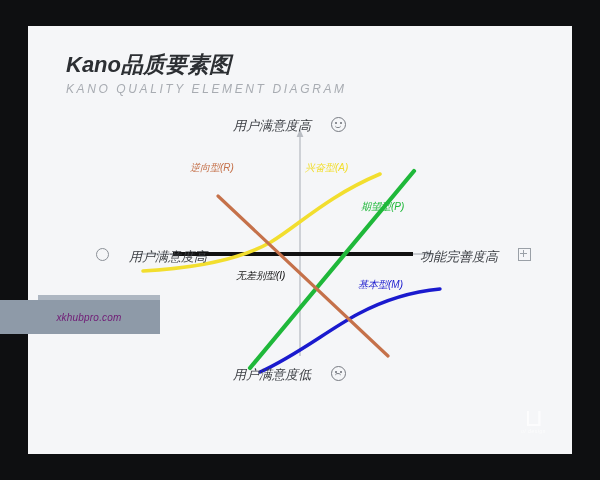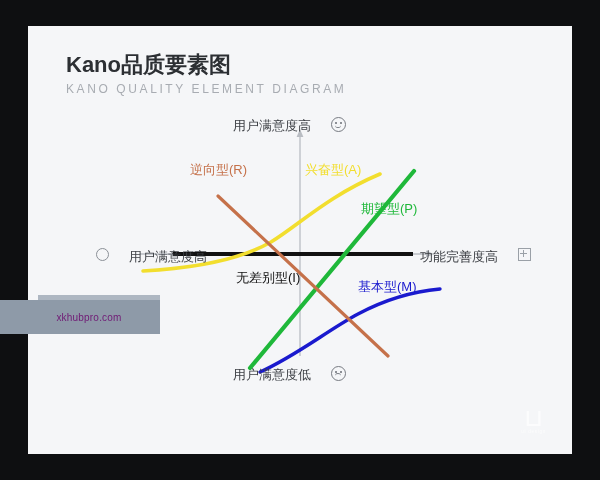--- a/index.html
+++ b/index.html
@@ -11,21 +11,21 @@
     height: 480px;
     background: #0e0f11;
     font-family: "Liberation Sans", "DejaVu Sans", sans-serif;
     overflow: hidden;
     position: relative;
   }
   
   #stage {
     position: absolute;
     left: 0; top: 0;
-    width: 600px; height: 360px;
+    width: 600px; height: 360px; font-style: italic;
   }
   #card {
     position: absolute;
     left: 28px;
     top: 26px;
     width: 544px;
     height: 428px;
     background: #f5f6f8;
     overflow: hidden;
   }
@@ -64,21 +64,21 @@
     position: absolute;
     font-size: 13px;
     color: #3b3e43;
     white-space: nowrap;
     display: flex;
     align-items: flex-start;
     gap: 20px;
   }
   .curve-label {
     position: absolute;
-    font-size: 13px;
+    font-size: 10px;
     white-space: nowrap;
   }
   
   #label-top {
     left: 205px;
     top: 91px;
   }
   #label-bottom {
     left: 205px;
     top: 340px;

